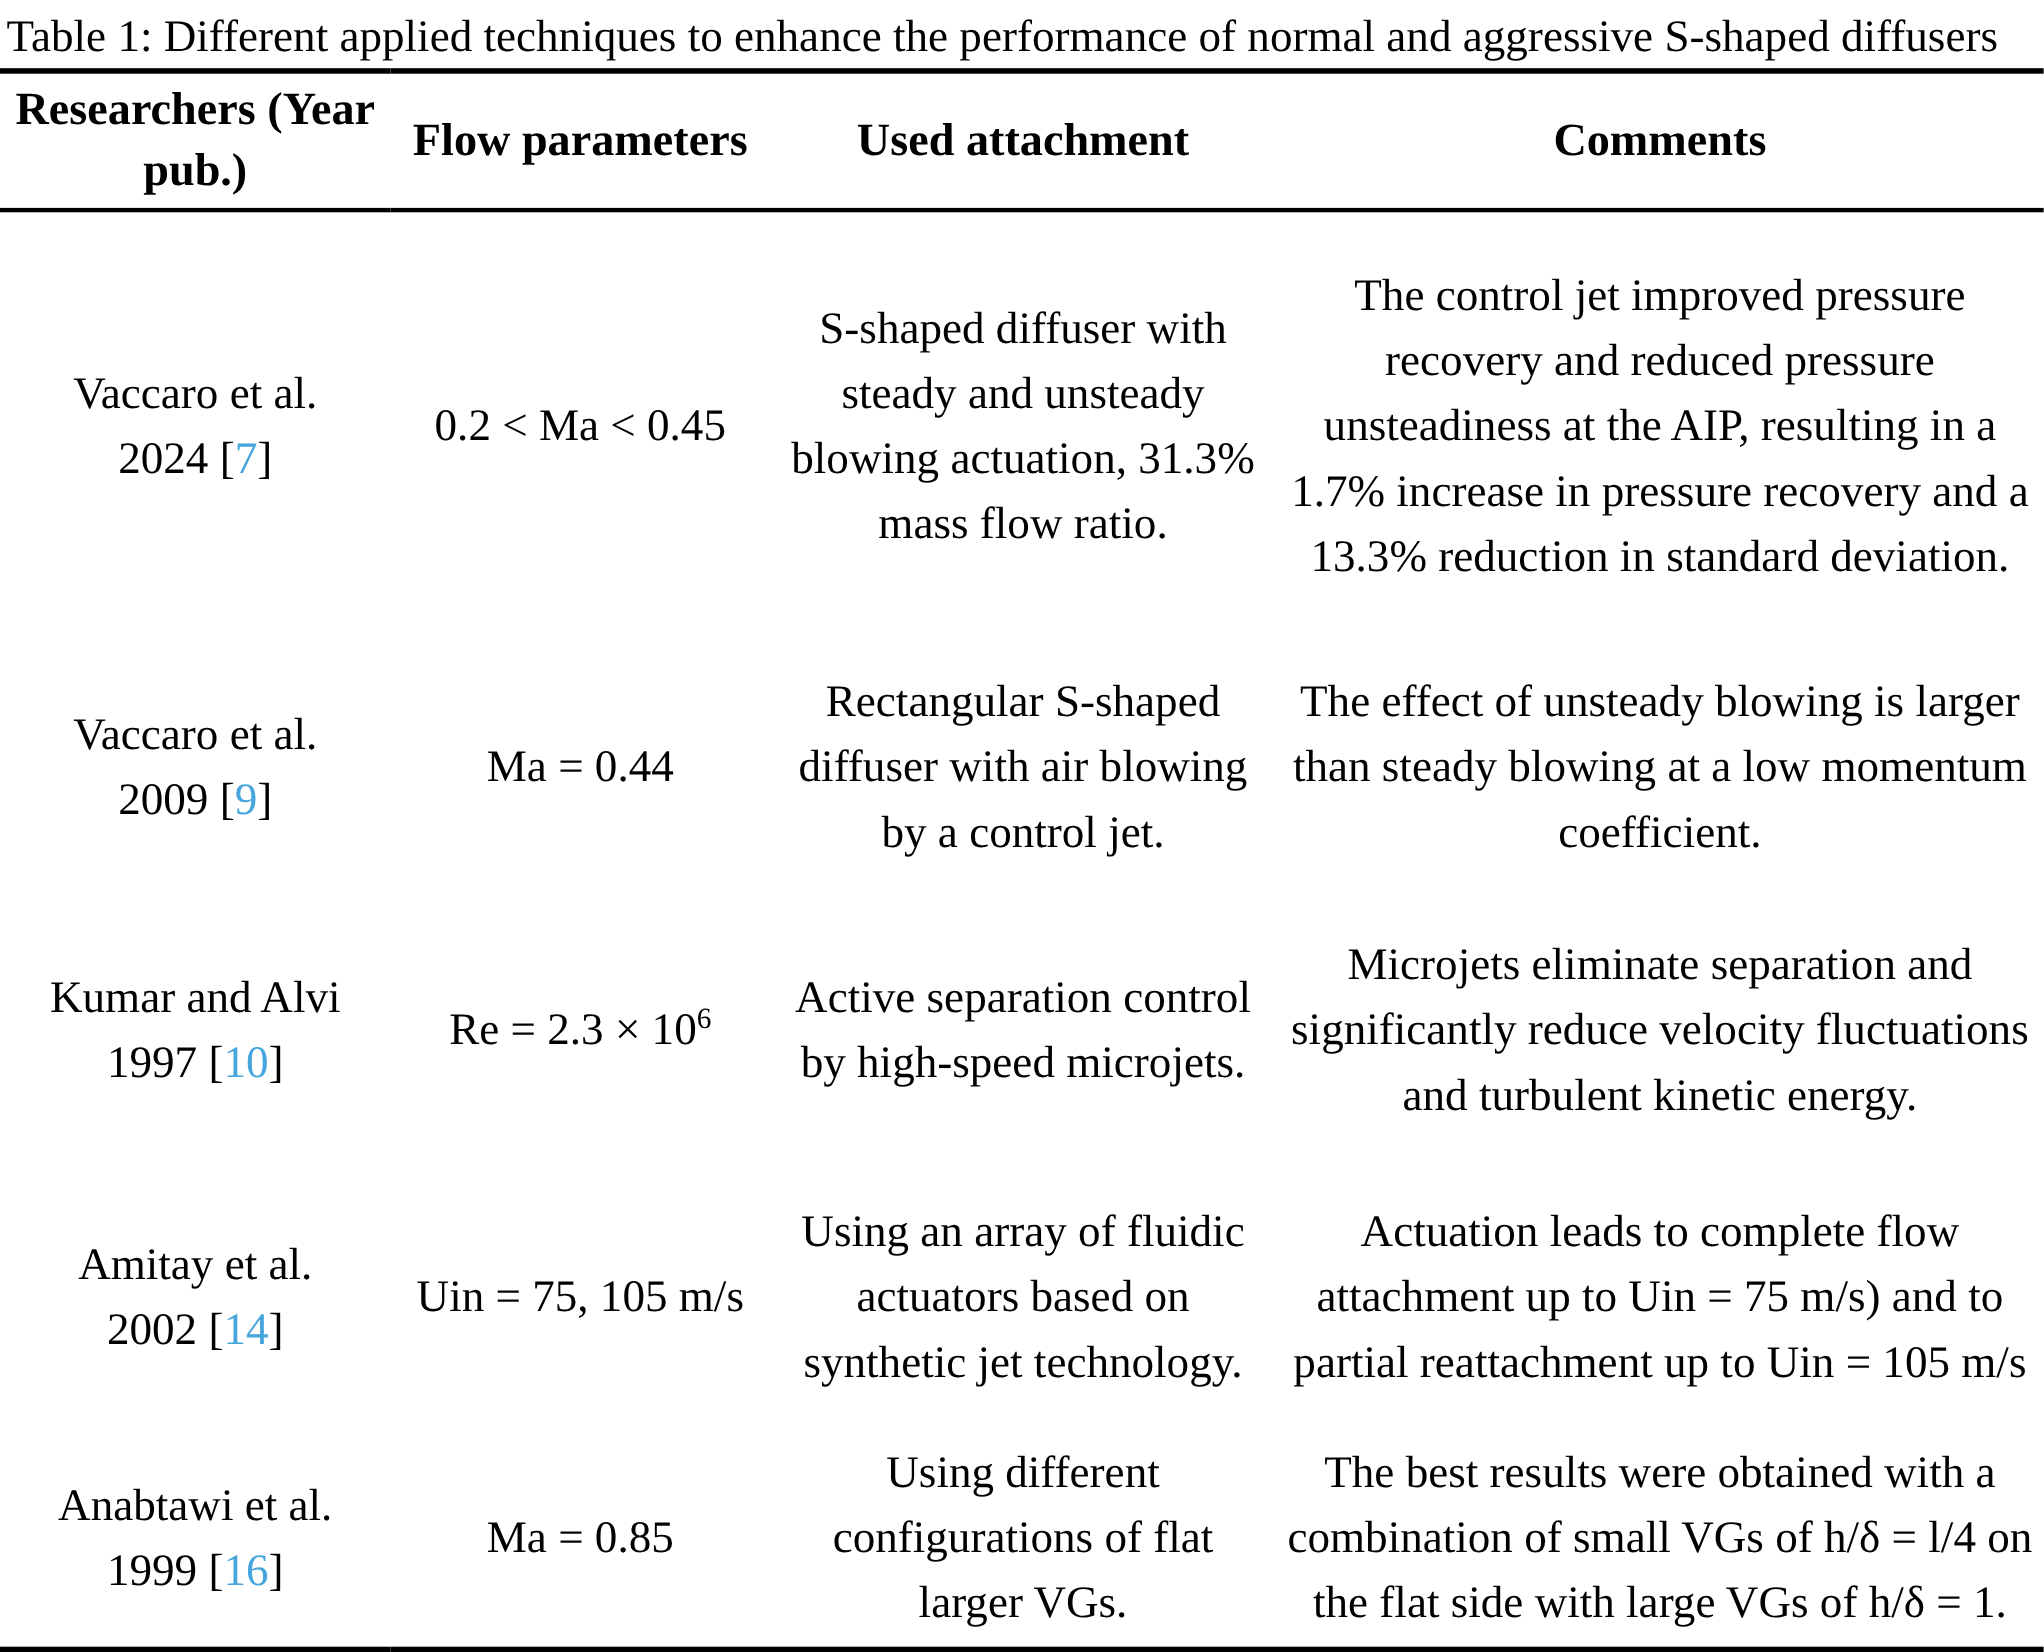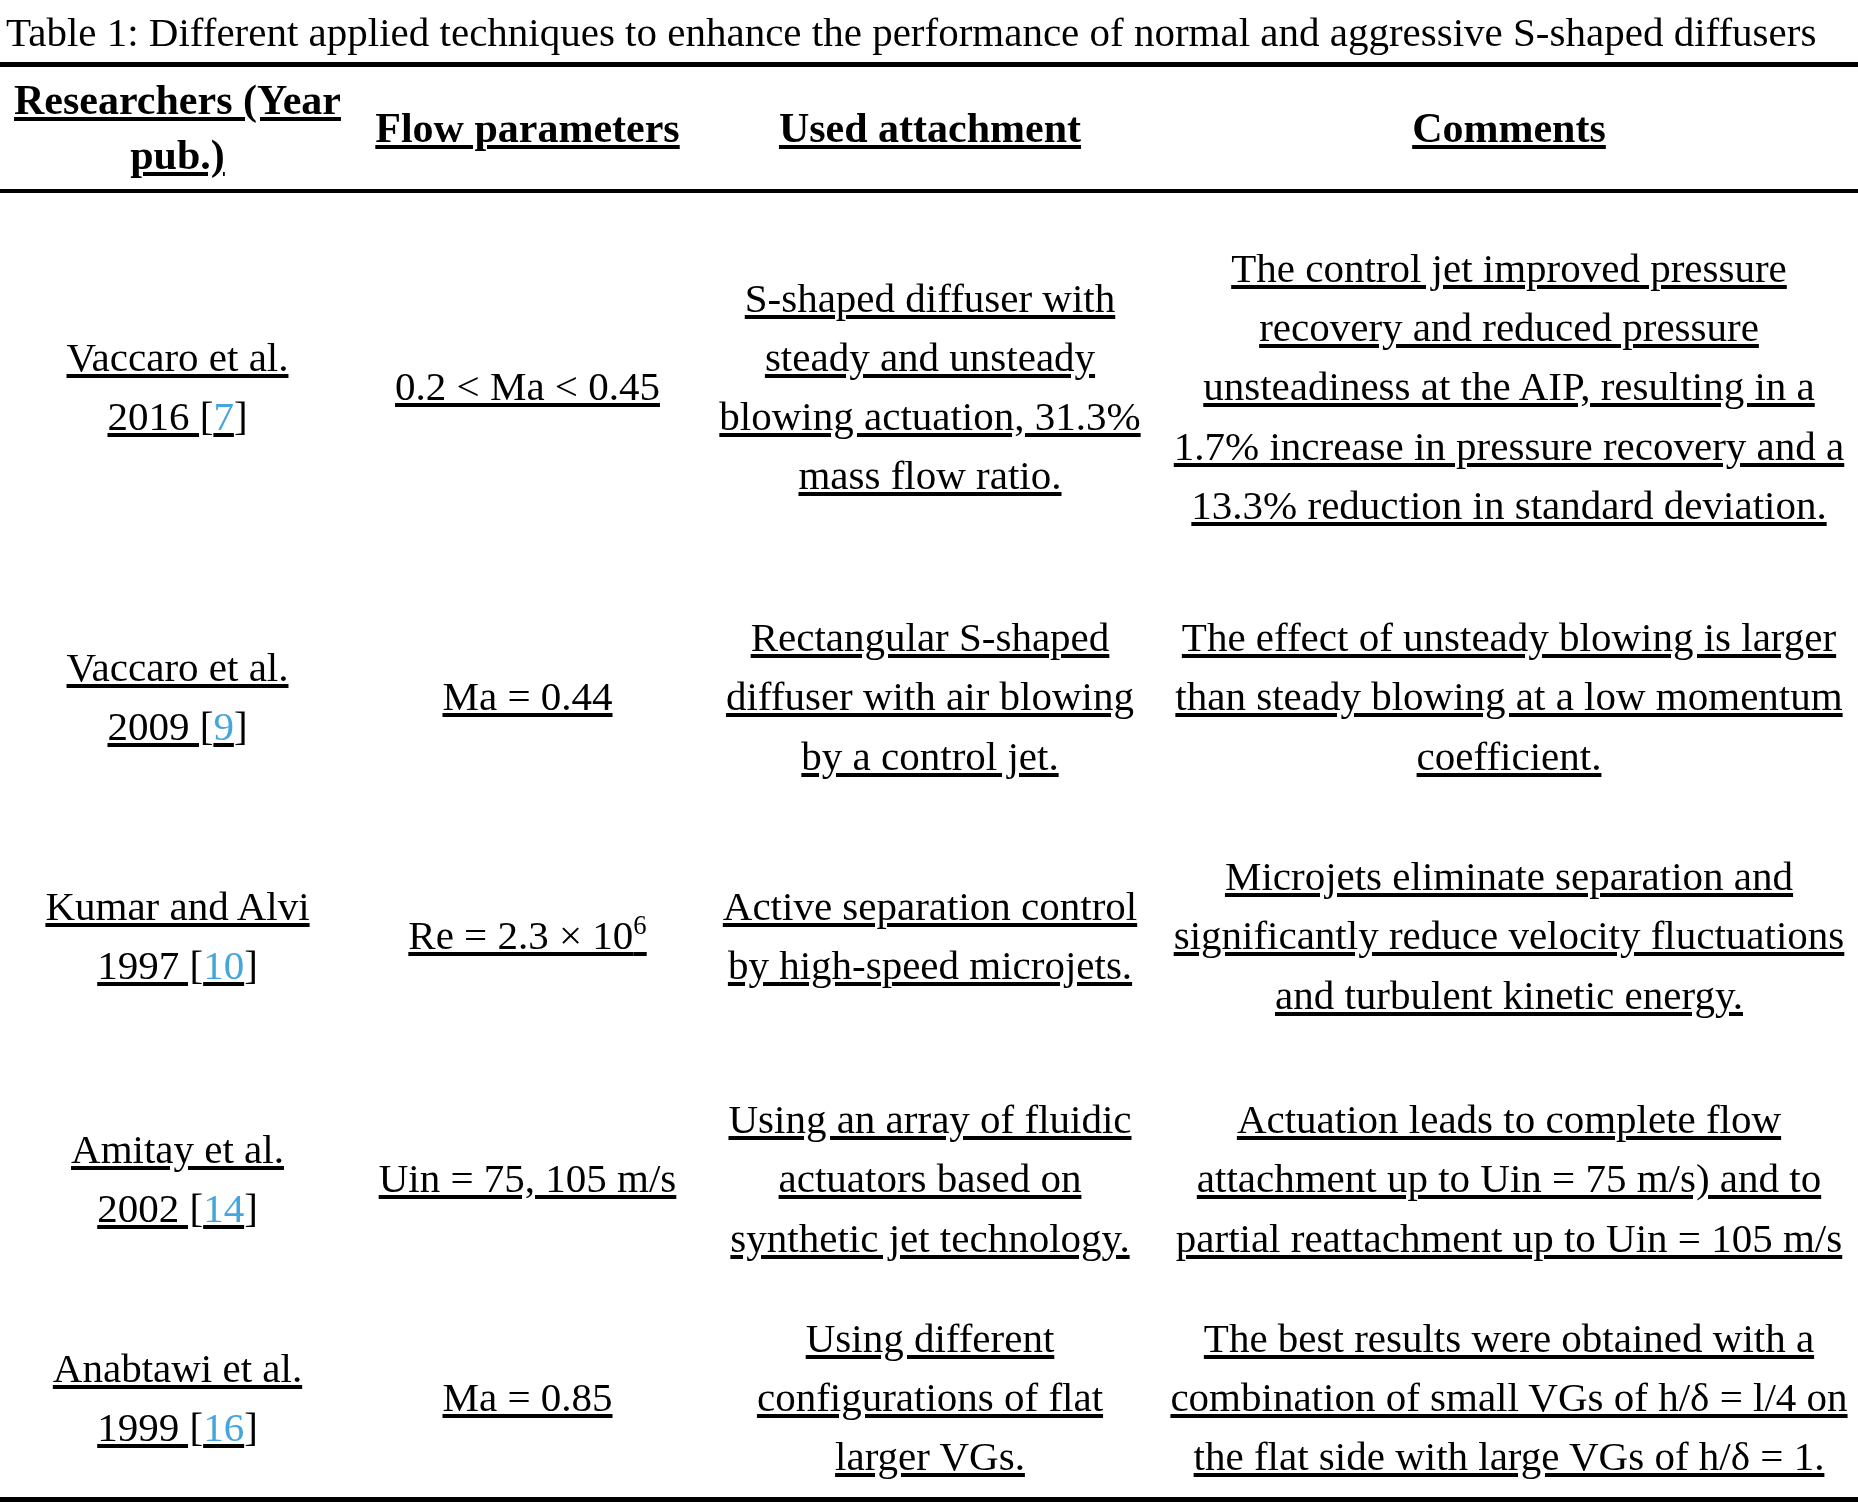--- a/index.html
+++ b/index.html
@@ -24,21 +24,20 @@
   }
   .caption .cap-label {
     font-weight: normal;
   }
   table.paper-table {
     width: 1858px;
     border-collapse: collapse;
     table-layout: fixed;
     border-top: 5px solid #000000;
     border-bottom: 5px solid #000000;
-    text-decoration: underline;
   }
   col.c-res   { width: 355px; }
   col.c-param { width: 345px; }
   col.c-tech  { width: 460px; }
   col.c-com   { width: 698px; }
   th, td {
     text-align: center;
     vertical-align: middle;
     padding: 0 10px;
   }
@@ -87,21 +86,21 @@
       <th>Researchers (Year pub.)</th>
       <th>Flow parameters</th>
       <th>Used attachment</th>
       <th>Comments</th>
     </tr>
   </thead>
   <tbody>
     <tr class="r1">
       <td>
         <div>Vaccaro et al.</div>
-        <div><span>2016 [</span><span class="cite-num">7</span><span>]</span></div>
+        <div><span>2024 [</span><span class="cite-num">7</span><span>]</span></div>
       </td>
       <td><span>0.2 &lt; Ma &lt; 0.45</span><sup class="param-sup"></sup></td>
       <td>S-shaped diffuser with steady and unsteady blowing actuation, 31.3% mass flow ratio.</td>
       <td>The control jet improved pressure recovery and reduced pressure unsteadiness at the AIP, resulting in a 1.7% increase in pressure recovery and a 13.3% reduction in standard deviation.</td>
     </tr>
     <tr class="r2">
       <td>
         <div>Vaccaro et al.</div>
         <div><span>2009 [</span><span class="cite-num">9</span><span>]</span></div>
       </td>

